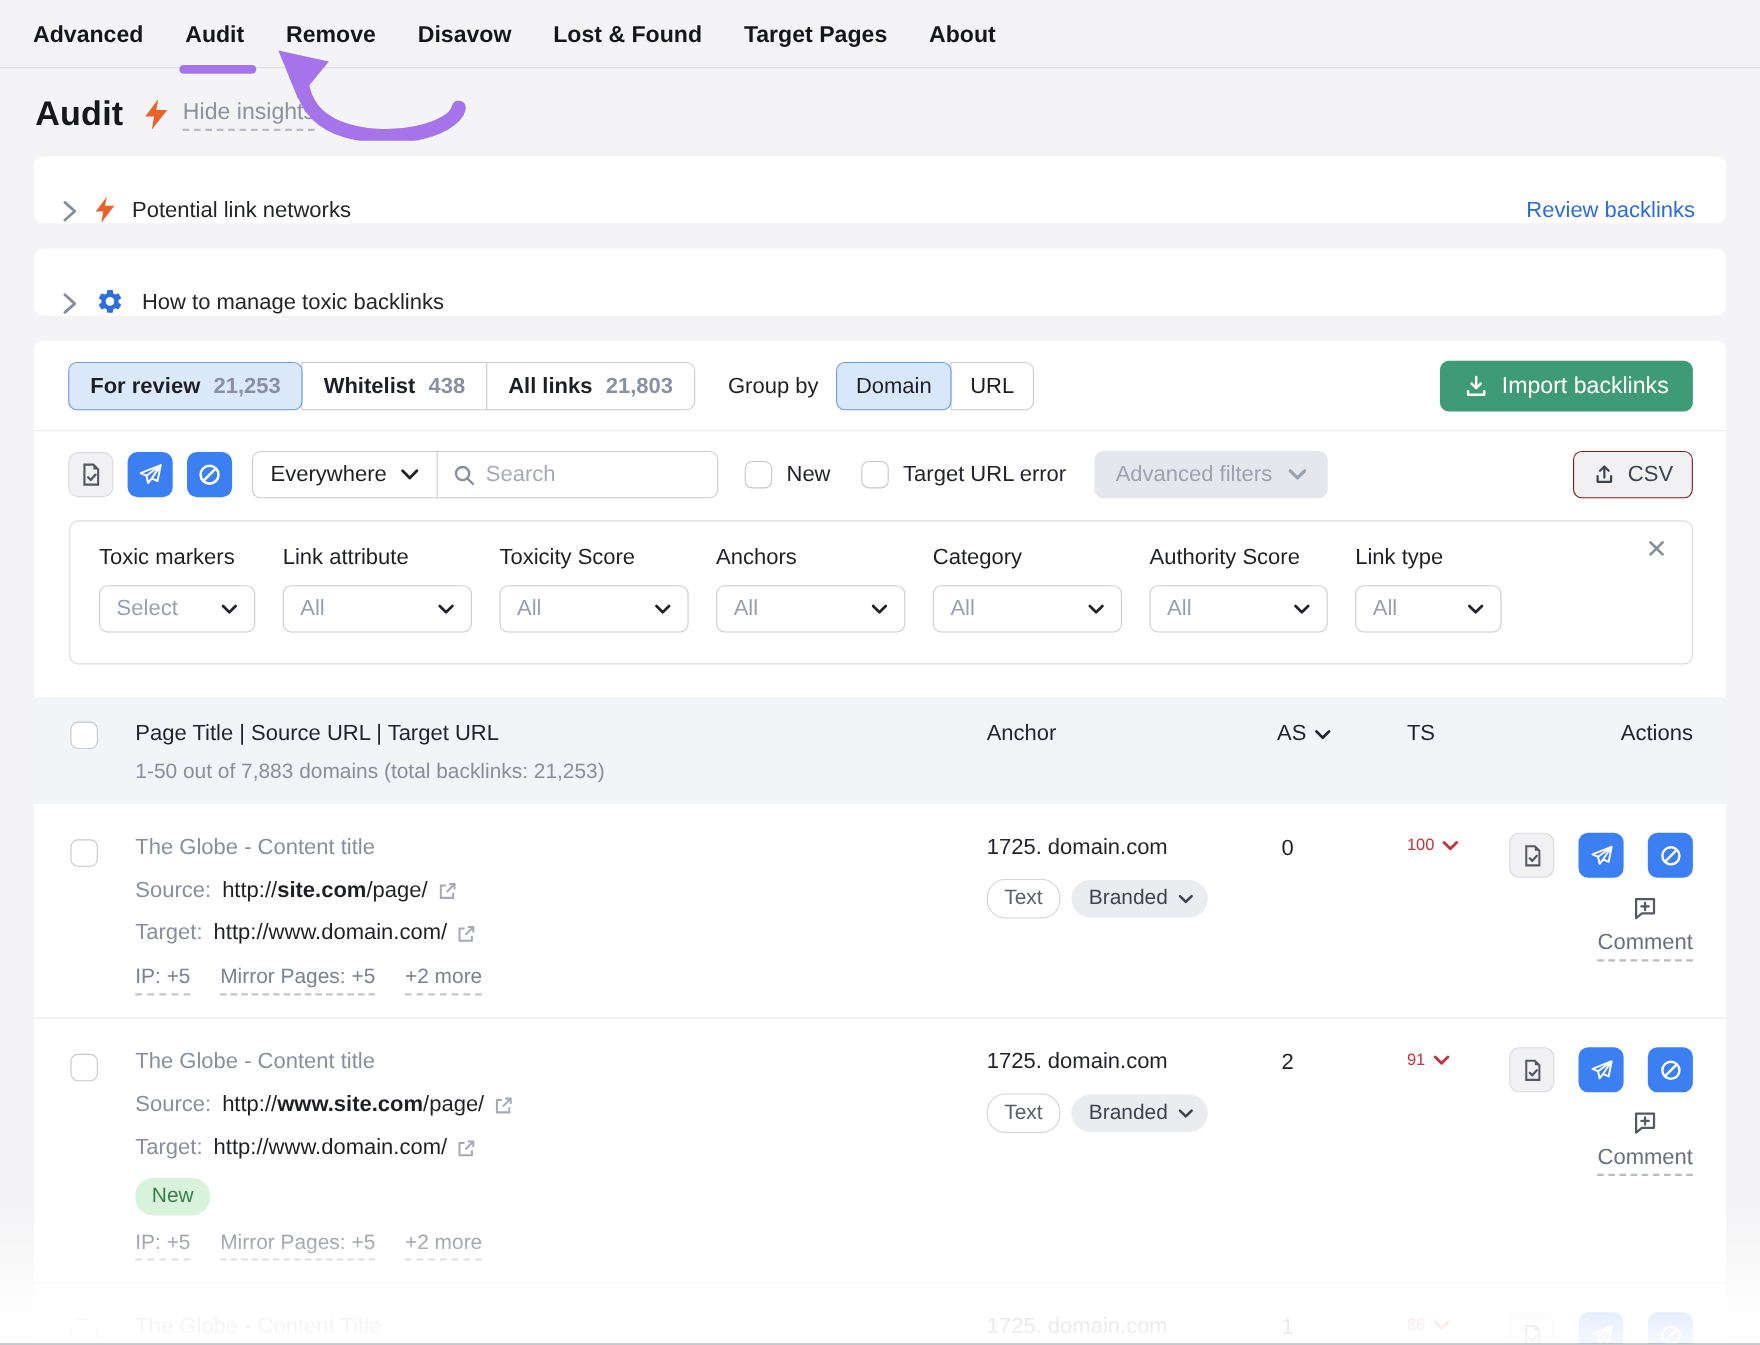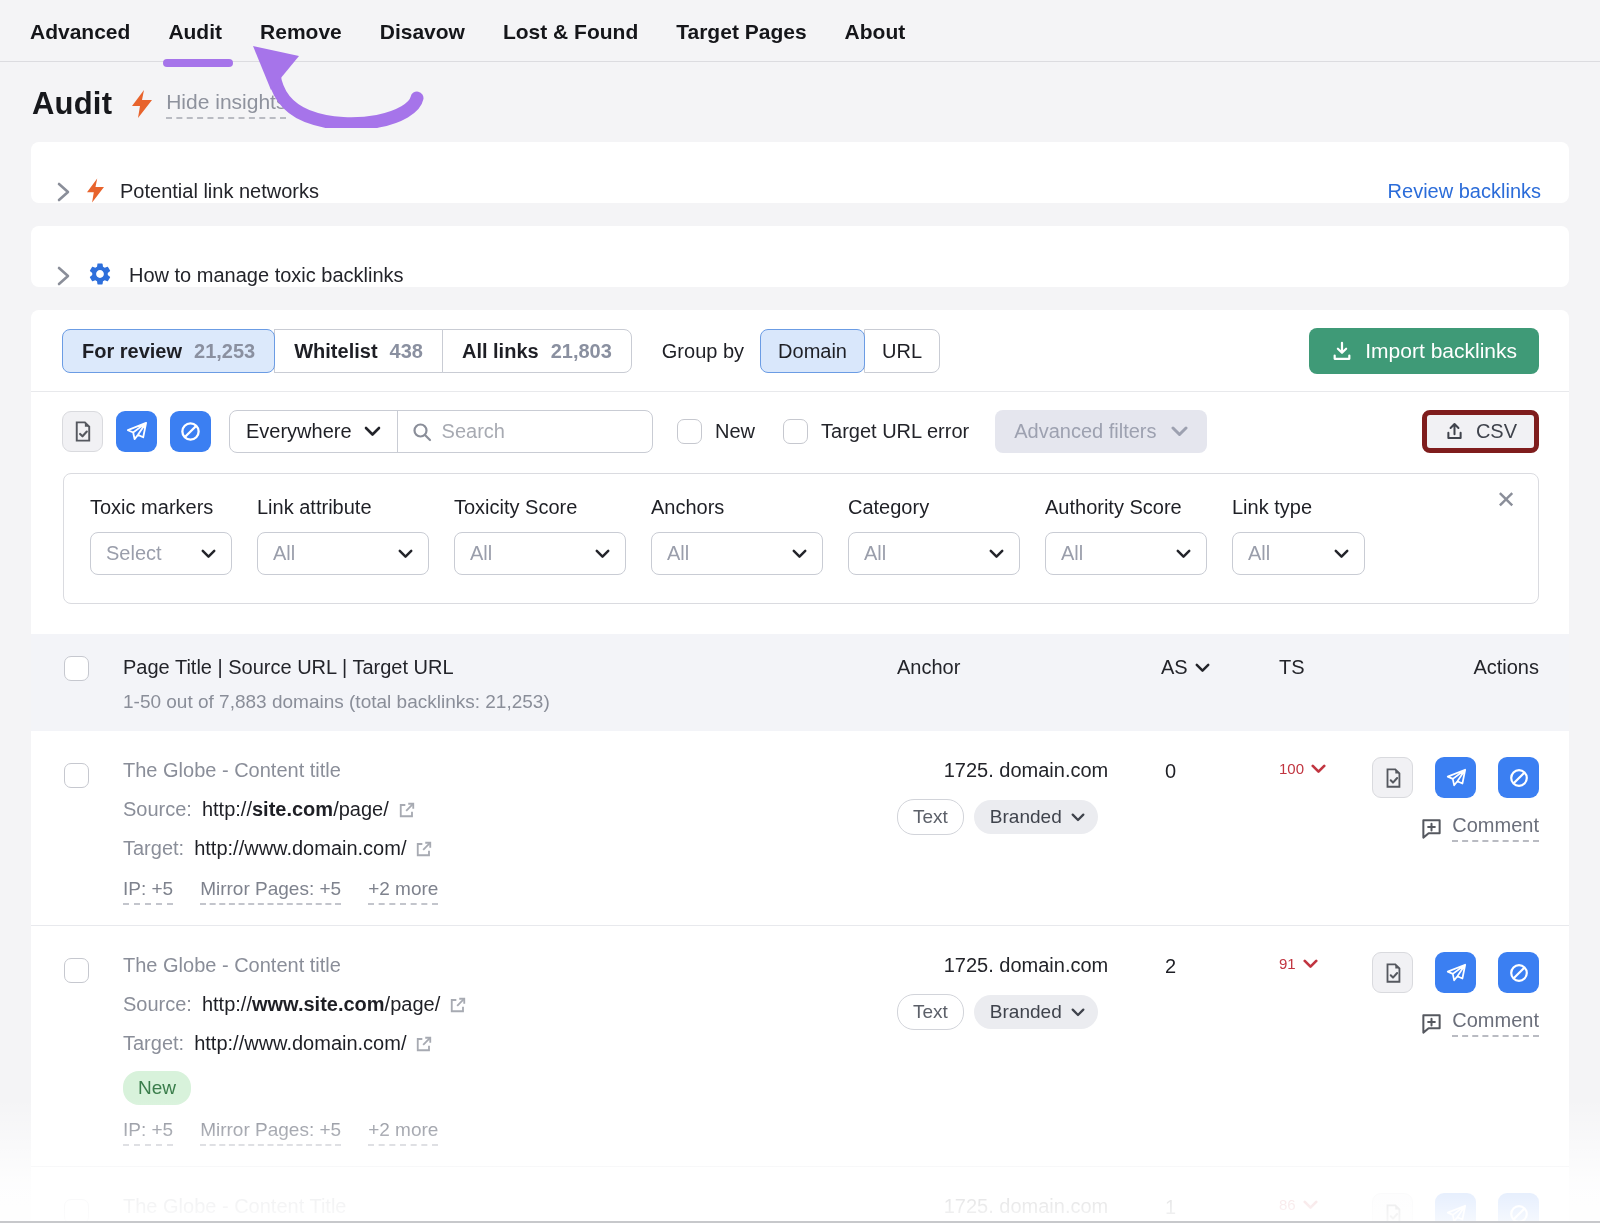--- a/index.html
+++ b/index.html
@@ -91,21 +91,21 @@
   .searchbox input::placeholder { color:#a7aab2; }
   .checkwrap { display:flex; align-items:center; gap:13px; cursor:pointer; }
   .checkbox { width:25px; height:25px; border:1.5px solid #c6c8cf; border-radius:7px; background:#fff; flex:none; }
   .checkwrap span { font-size:20px; color:#23242a; white-space:nowrap; }
   .adv-btn {
     margin-left:26px; background:#e5e6ee; color:#9da1b0; border:none; cursor:default;
     height:43px; border-radius:8px; padding:0 19px; font-size:20px; font-weight:500;
     display:flex; align-items:center; gap:14px; font-family:inherit;
   }
   .csv-btn {
-    margin-left:auto; height:43px; border:5px solid #7f1d1d; background:#f1f1f4; cursor:pointer;
+    margin-left:auto; height:43px; border:1px solid #7f1d1d; background:#f1f1f4; cursor:pointer;
     border-radius:8px; padding:0 17px; display:flex; align-items:center; gap:11px;
     font-size:20px; color:#3f434c; font-family:inherit;
   }
 
   
   .filter-panel {
     margin:6px 30px 0 32px; border:1px solid #dadbe0; border-radius:8px;
     padding:22px 26px 28px 26px; position:relative; display:flex; gap:25px;
   }
   .fgroup .flabel { font-size:20px; color:#1e1f25; display:block; margin-bottom:13px; white-space:nowrap; }
@@ -129,29 +129,29 @@
 
   .trow { padding-top:26px; padding-bottom:20px; border-bottom:1px solid #e8e9ed; }
   .main-col { padding-left:34px; }
   .row-title { font-size:20px; color:#8a8e99; margin-top:2px; }
   .url-line { margin-top:16px; font-size:20px; display:flex; align-items:center; gap:8px; }
   .url-label { color:#8a8e99; margin-right:2px; }
   .url-line b { font-weight:700; }
   .meta-line { margin-top:18px; display:flex; gap:27px; }
   .meta-item { font-size:19px; color:#7e828d; border-bottom:2px dashed #c3c5cc; padding-bottom:3px; cursor:pointer; }
   .new-badge { display:inline-block; background:#d8f2db; color:#3a7d4b; font-size:19px; padding:6px 15px; border-radius:16px; margin-top:16px; }
-  .anchor-text { font-size:20px; color:#23242a; margin-top:2px;text-align:center; }
+  .anchor-text { font-size:20px; color:#23242a; margin-top:2px; }
   .badge-row { display:flex; gap:10px; margin-top:17px; align-items:center; }
   .pill-text { border:1px solid #d2d4da; border-radius:17px; padding:6px 15px; color:#5c6069; font-size:19px; background:#fff; }
   .pill-branded { background:#ebecf0; border-radius:17px; padding:6px 13px 6px 16px; color:#3f434c; font-size:19px; display:flex; gap:9px; align-items:center; cursor:pointer; }
   .as-val { font-size:20px; padding-left:10px; margin-top:3px; }
   .ts-val { padding-left:36px; margin-top:3px; display:flex; align-items:center; gap:7px; color:#c13540; font-size:15px; font-weight:500; cursor:pointer; }
   .actions-col { display:flex; flex-direction:column; align-items:flex-end; gap:16px; }
   .actions-btns { display:flex; gap:9px; }
-  .comment-link { display:flex; align-items:center; gap:9px; cursor:pointer; }
+  .comment-link { display:flex; align-items:center; gap:9px; cursor:pointer;flex-direction:column; }
   .comment-link span { font-size:20px; color:#6b6f7b; border-bottom:2px dashed #b9bbc2; padding-bottom:3px; }
   .trow.truncated { border-bottom:none; }
 
   .fade-out {
     position:absolute; left:0; right:0; bottom:0; height:125px; pointer-events:none;
     background:linear-gradient(to bottom, rgba(255,255,255,0) 0%, rgba(255,255,255,.85) 70%, rgba(255,255,255,.95) 100%);
     border-bottom:2px solid #c7c8cb;
   }
   svg { display:block; flex:none; }
 </style>

